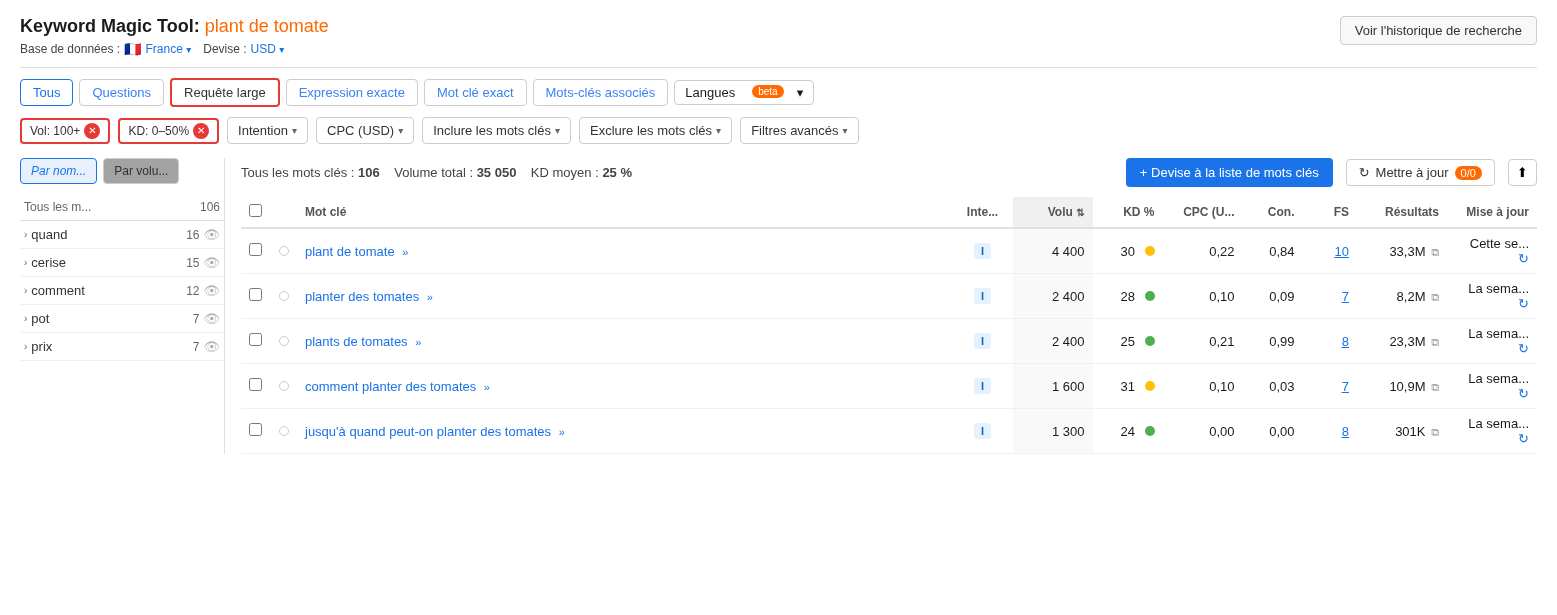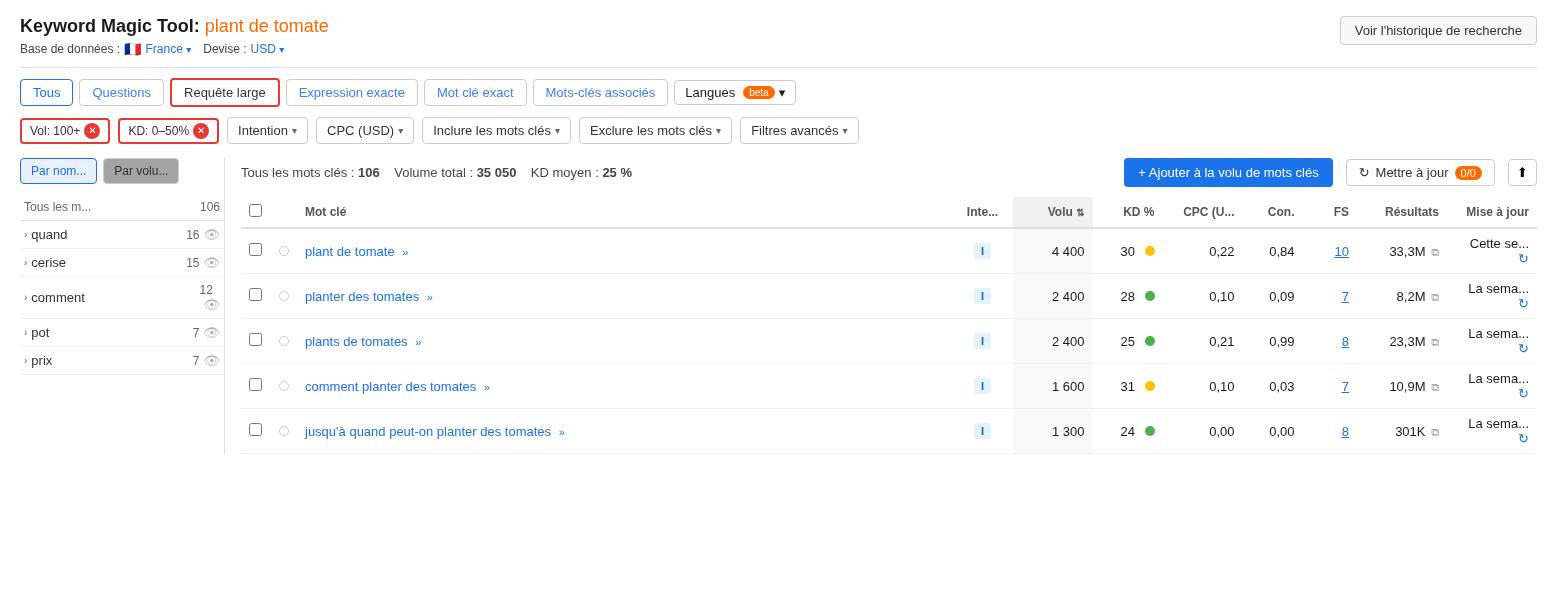--- a/index.html
+++ b/index.html
@@ -16,35 +16,35 @@
     .subtitle .dropdown-arrow { font-size: 10px; color: #1a73e8; }
     
     .history-btn { border: 1px solid #ccc; background: #f8f8f8; border-radius: 4px; padding: 6px 14px; font-size: 13px; cursor: pointer; color: #333; }
 
     .divider { border: none; border-top: 1px solid #e0e0e0; margin: 10px 0; }
 
     .filter-tabs { display: flex; align-items: center; gap: 6px; flex-wrap: wrap; margin-bottom: 10px; }
     .tab-btn { border: 1px solid #ccc; background: #fff; border-radius: 4px; padding: 5px 12px; font-size: 13px; cursor: pointer; color: #3b82f6; }
     .tab-btn.active { background: #fff; border-color: #1a73e8; color: #1a73e8; }
     .tab-btn.selected-red { border: 2px solid #e53935; color: #333; }
-    .tab-btn-group { display: flex; gap: 4px; align-items: center; border: 1px solid #ccc; border-radius: 4px; padding: 4px 10px; cursor: pointer; font-size: 13px; }
+    .tab-btn-group { display: flex; gap: 13px; align-items: flex-start; border: 1px solid #ccc; border-radius: 4px; padding: 4px 10px; cursor: pointer; font-size: 13px; }
     .beta-badge { background: #ff6900; color: #fff; font-size: 10px; border-radius: 10px; padding: 1px 6px; margin-left: 4px; }
 
     .filter-row { display: flex; align-items: center; gap: 8px; flex-wrap: wrap; margin-bottom: 14px; }
     .filter-chip { display: flex; align-items: center; gap: 4px; border: 2px solid #e53935; border-radius: 4px; padding: 3px 8px; font-size: 12px; color: #333; }
     .filter-chip .remove-btn { background: #e53935; color: #fff; border: none; border-radius: 50%; width: 16px; height: 16px; font-size: 10px; cursor: pointer; display: flex; align-items: center; justify-content: center; }
     .filter-dropdown { border: 1px solid #ccc; background: #fff; border-radius: 4px; padding: 5px 10px; font-size: 13px; cursor: pointer; color: #333; display: flex; align-items: center; gap: 4px; }
     .filter-dropdown .arrow { font-size: 10px; color: #666; }
 
     .content-area { display: flex; gap: 0; }
 
     .sidebar { width: 205px; min-width: 205px; border-right: 1px solid #e0e0e0; padding-right: 0; }
     .sort-buttons { display: flex; gap: 6px; margin-bottom: 10px; }
     .sort-btn { border: 1px solid #ccc; background: #a3a3a3; border-radius: 4px; padding: 5px 10px; font-size: 12px; cursor: pointer; color: #333; }
-    .sort-btn.active { background: #e8f0fe; border-color: #1a73e8; color: #1a73e8; }
+    .sort-btn.active { background: #e8f0fe; border-color: #1a73e8; color: #1a73e8; font-style: italic; }
     .sidebar-header { display: flex; justify-content: space-between; align-items: center; padding: 6px 4px; color: #666; font-size: 12px; border-bottom: 1px solid #e0e0e0; }
     .sidebar-item { display: flex; align-items: center; justify-content: space-between; padding: 6px 4px; border-bottom: 1px solid #f0f0f0; }
     .sidebar-item-left { display: flex; align-items: center; gap: 4px; }
     .chevron-icon { color: #666; font-size: 10px; cursor: pointer; }
     .sidebar-item-label { color: #333; font-size: 13px; }
     .sidebar-item-count { color: #666; font-size: 12px; }
     .eye-icon { color: #b0b0b0; font-size: 13px; cursor: pointer; margin-left: 4px; }
 
     .main-table { flex: 1; padding-left: 16px; }
     .table-summary { display: flex; align-items: center; gap: 13px; margin-bottom: 10px; }
@@ -194,21 +194,21 @@
           <div style="display:flex;align-items:center;">
             <span class="sidebar-item-count">15</span>
             <span class="eye-icon">👁</span>
           </div>
         </div>
         <div class="sidebar-item">
           <div class="sidebar-item-left">
             <span class="chevron-icon">›</span>
             <span class="sidebar-item-label">comment</span>
           </div>
-          <div style="display:flex;flex-direction:column;">
+          <div style="display:flex;align-items:center;">
             <span class="sidebar-item-count">12</span>
             <span class="eye-icon">👁</span>
           </div>
         </div>
         <div class="sidebar-item">
           <div class="sidebar-item-left">
             <span class="chevron-icon">›</span>
             <span class="sidebar-item-label">pot</span>
           </div>
           <div style="display:flex;align-items:center;">
@@ -235,21 +235,21 @@
         <span class="summary-text">
           <span>Tous les mots clés :</span>
           <strong>106</strong>
           &nbsp;&nbsp;
           <span>Volume total :</span>
           <strong>35 050</strong>
           &nbsp;&nbsp;
           <span>KD moyen :</span>
           <strong>25 %</strong>
         </span>
-        <button class="add-btn">+ Ajouter à la volu de mots clés</button>
+        <button class="add-btn">+ Devise à la liste de mots clés</button>
         <button class="update-btn">
           <span>↻</span>
           <span>Mettre à jour</span>
           <span class="badge-count">0/0</span>
         </button>
         <button class="export-btn">
           <span>⬆</span>
         </button>
       </div>
 

